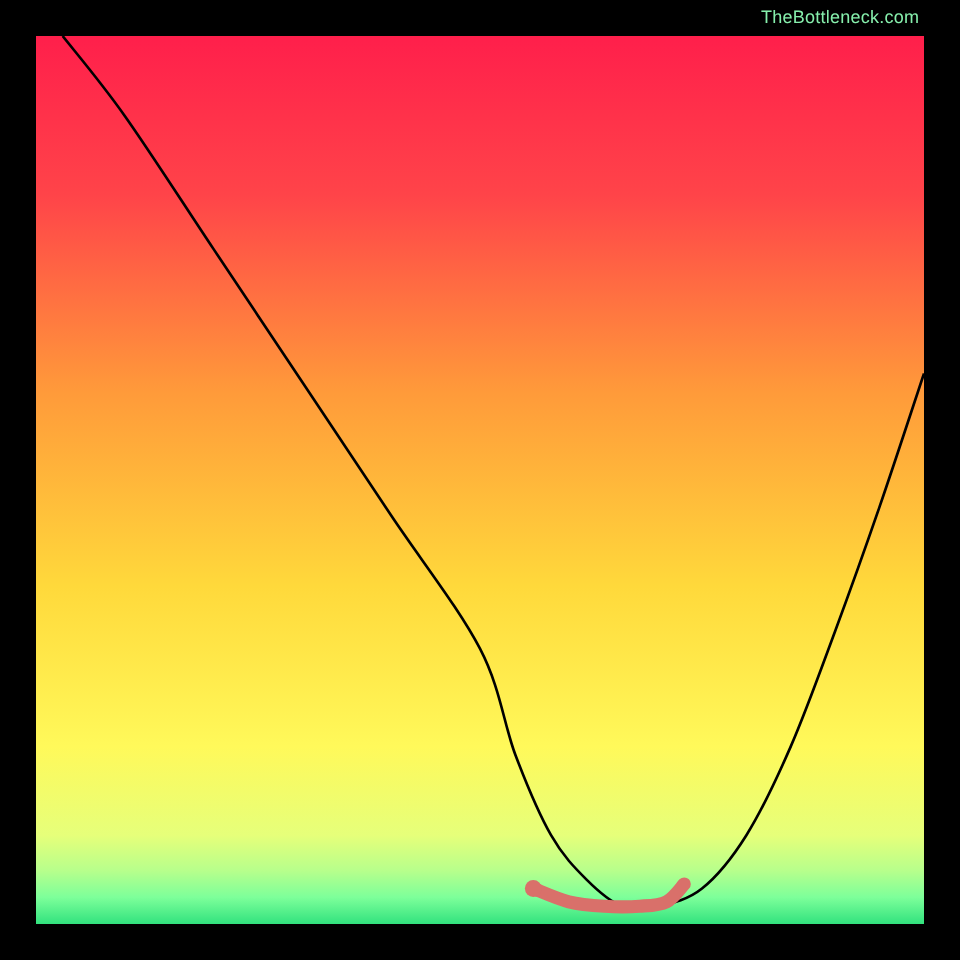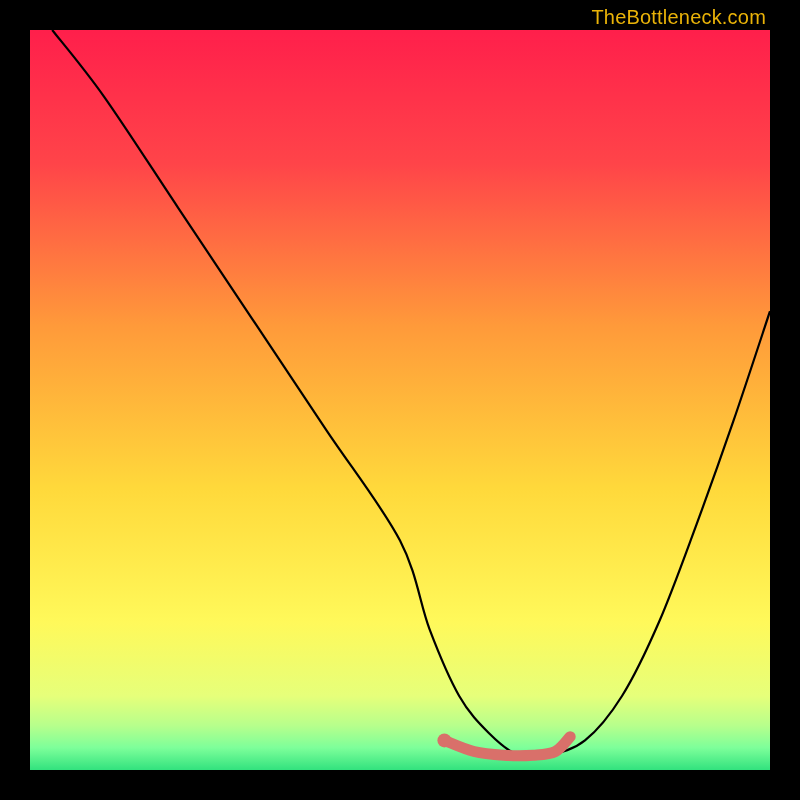--- a/index.html
+++ b/index.html
@@ -39,22 +39,22 @@
     position: absolute;
     top: 0;
     left: 0;
     width: 100%;
     height: 100%;
   }
   .watermark {
     position: absolute;
     top: 6px;
     right: 34px;
-    color: #eab308;
-    font-size: 20px;
+    color: #86efac;
+    font-size: 15px;
     font-weight: 500;
     letter-spacing: 0.2px;
   }
 </style>
 </head>
 <body>
 
 <div class="frame">
 
   <div class="plot-area">

